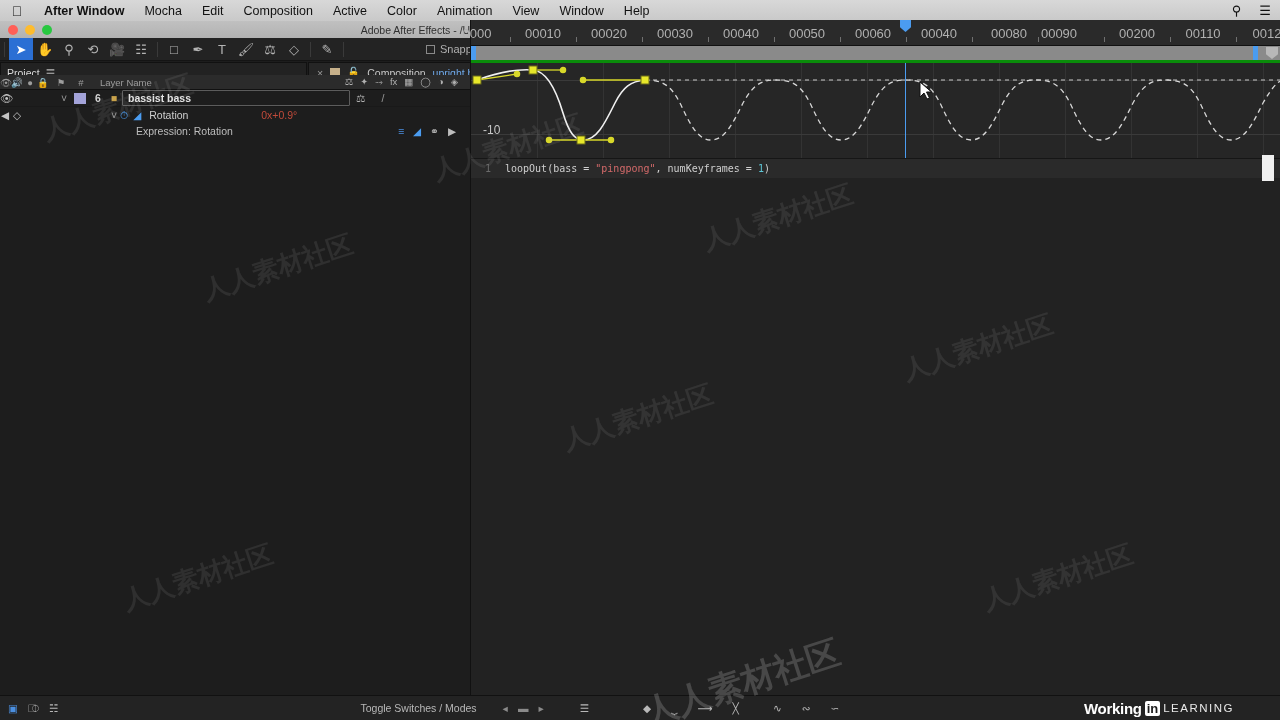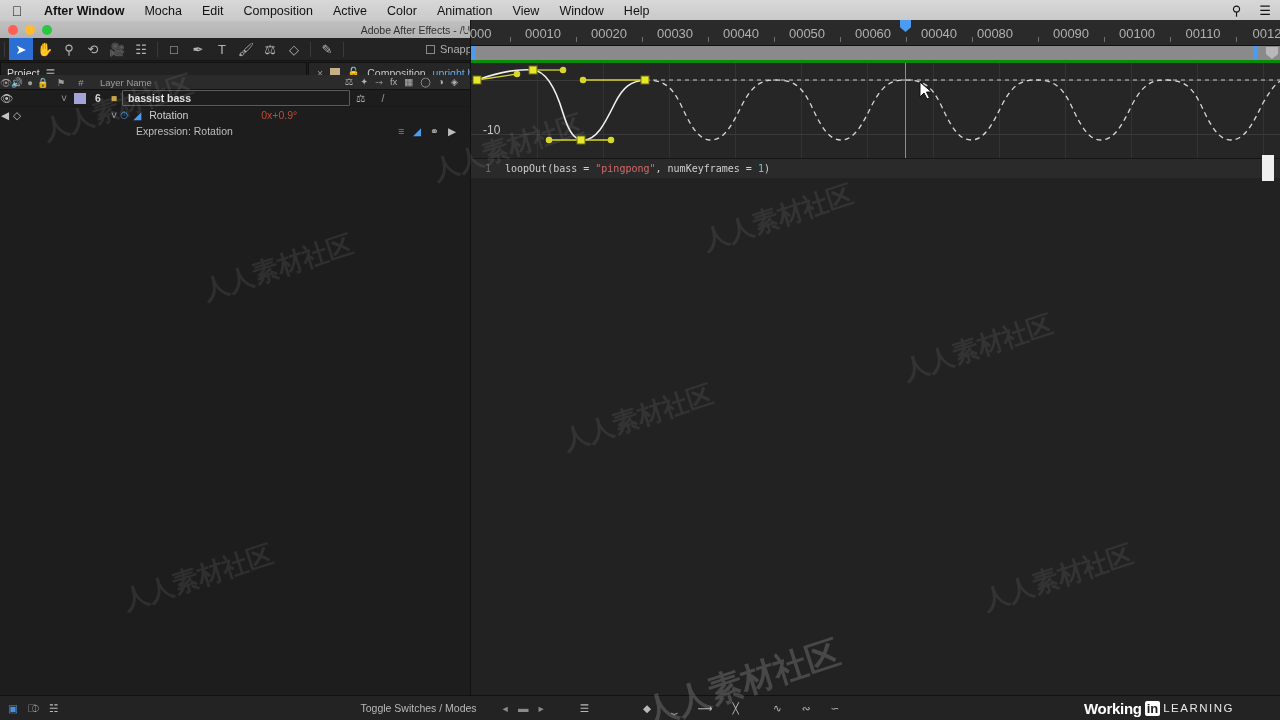--- a/index.html
+++ b/index.html
@@ -650,23 +650,23 @@
     <div class="tlright">
       <div class="ruler">
         <div class="tick" style="left:6px">0000</div>
         <div class="tick" style="left:72px">00010</div>
         <div class="tick" style="left:138px">00020</div>
         <div class="tick" style="left:204px">00030</div>
         <div class="tick" style="left:270px">00040</div>
         <div class="tick" style="left:336px">00050</div>
         <div class="tick" style="left:402px">00060</div>
         <div class="tick" style="left:468px">00040</div>
-        <div class="tick" style="left:524px">00080</div>
-        <div class="tick" style="left:600px">00090</div>
-        <div class="tick" style="left:666px">00100</div>
+        <div class="tick" style="left:538px">00080</div>
+        <div class="tick" style="left:588px">00090</div>
+        <div class="tick" style="left:666px">00200</div>
         <div class="tick" style="left:732px">00110</div>
         <div class="tick" style="left:796px">0012</div>
         <div class="tickmark" style="left:39px"></div>
           <div class="tickmark" style="left:105px"></div>
         <div class="tickmark" style="left:171px"></div>
           <div class="tickmark" style="left:237px"></div>
         <div class="tickmark" style="left:303px"></div>
           <div class="tickmark" style="left:369px"></div>
         <div class="tickmark" style="left:435px"></div>
           <div class="tickmark" style="left:501px"></div>

